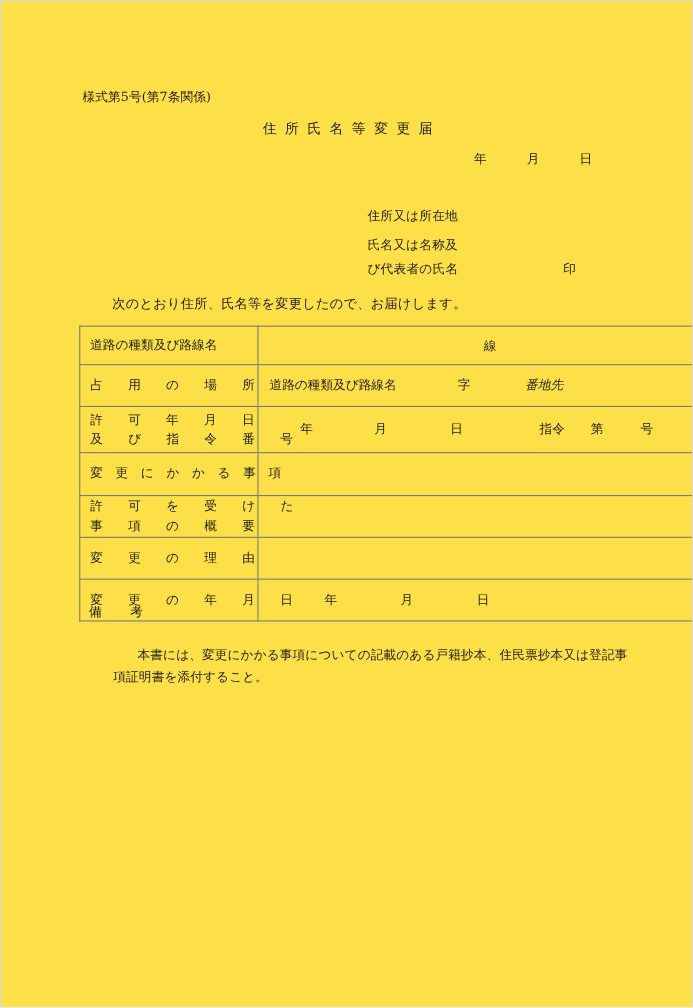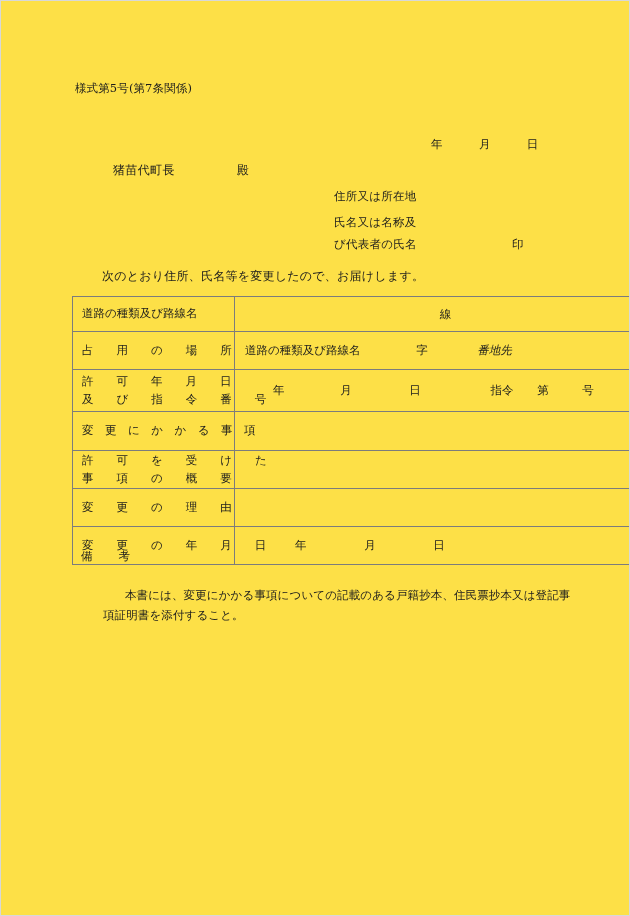--- a/index.html
+++ b/index.html
@@ -152,31 +152,28 @@
     letter-spacing: 0.01em;
   }
 </style>
 </head>
 <body>
 
 <div id="page">
 
   <div class="abs" id="form-code">様式第5号(第7条関係)</div>
 
+  <div class="abs" id="doc-title">住所氏名等変更届</div>
 
   <div class="abs nowrap" id="date-line-top">
     <span class="g">年</span>
     <span class="g">月</span>
     <span class="g">日</span>
   </div>
 
-  <div class="abs nowrap" id="addressee-row">
-    <span class="addressee-name">猪苗代町長</span>
-    <span class="addressee-honorific">殿</span>
-  </div>
 
   <div class="abs applicant-line" id="applicant-address">住所又は所在地</div>
   <div class="abs applicant-line" id="applicant-name-1">氏名又は名称及</div>
   <div class="abs applicant-line" id="applicant-name-2">び代表者の氏名</div>
   <div class="abs" id="seal-mark">印</div>
 
   <div class="abs nowrap" id="statement">次のとおり住所、氏名等を変更したので、お届けします。</div>
 
   <table class="abs" id="form-table">
     <tbody>

